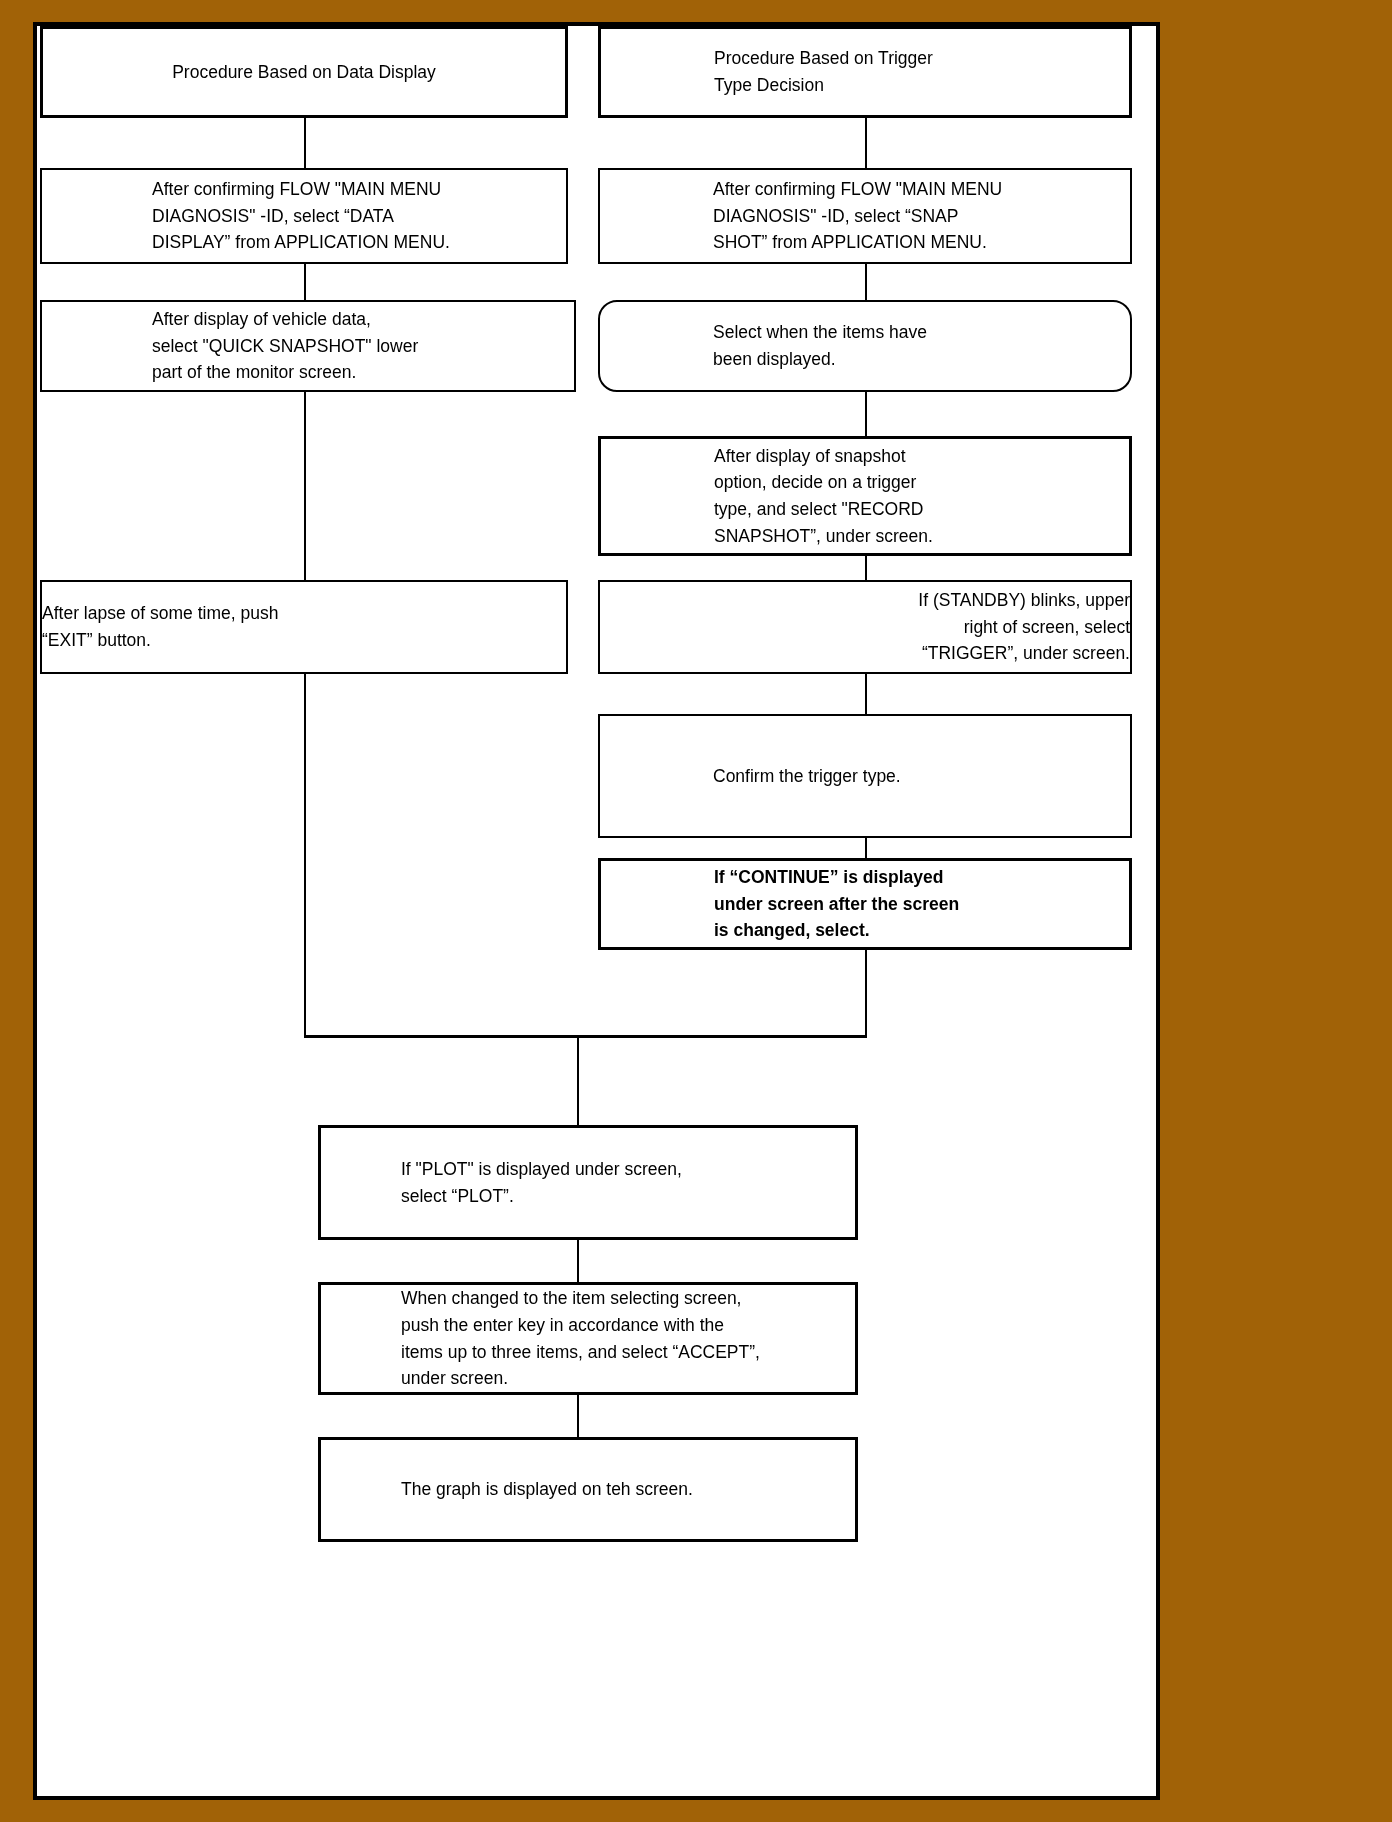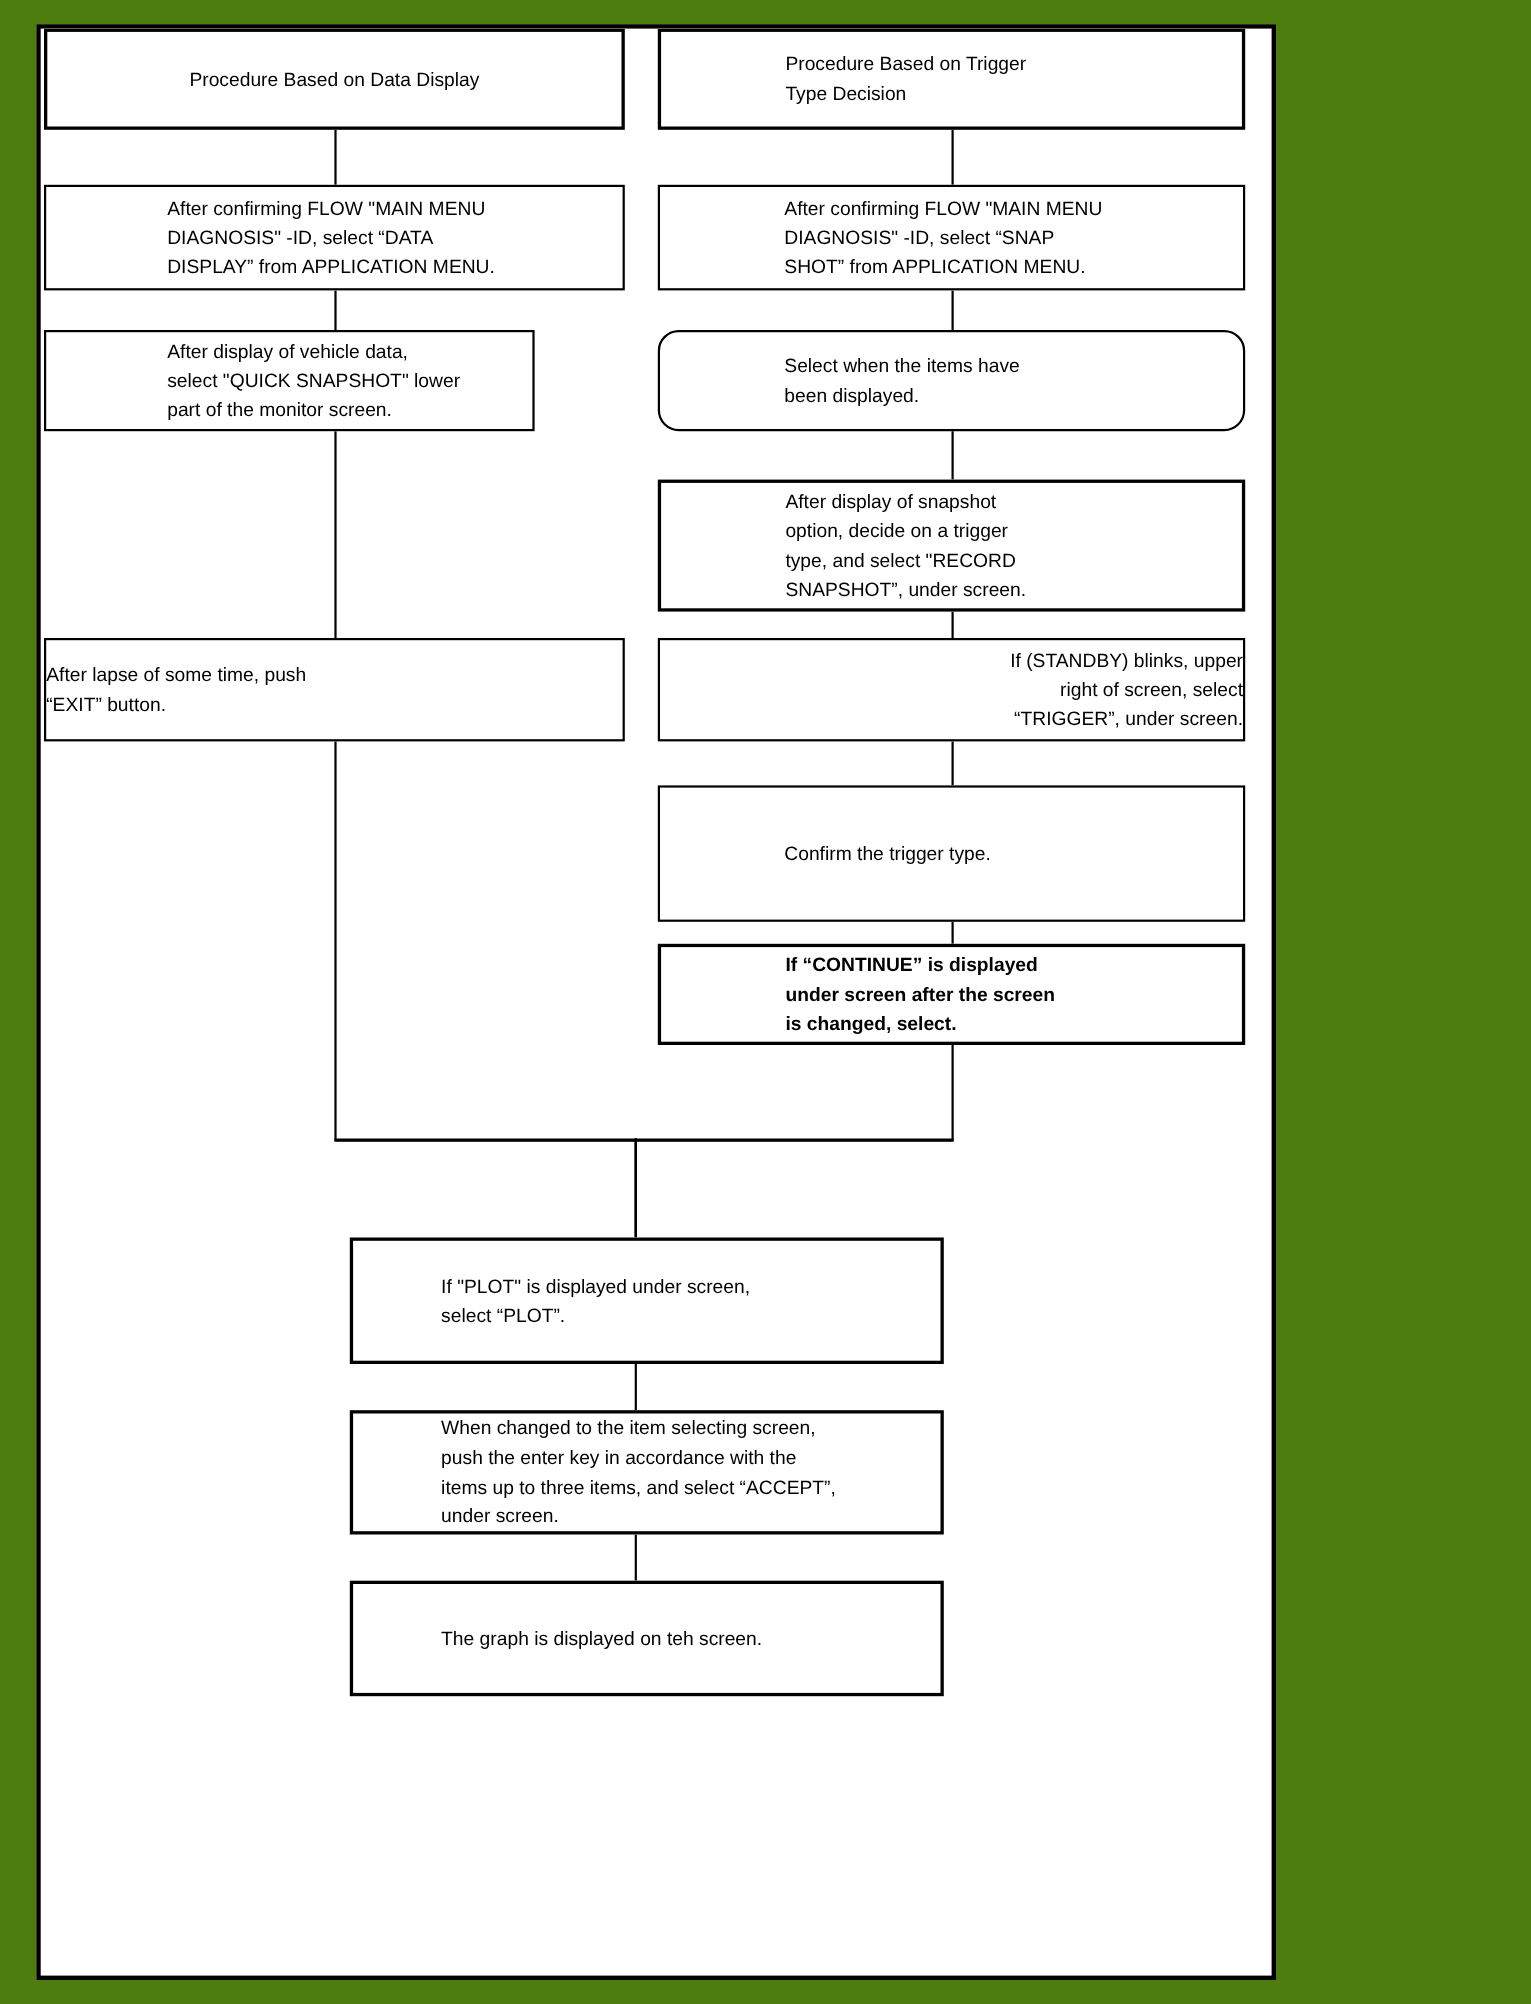--- a/index.html
+++ b/index.html
@@ -5,21 +5,21 @@
 <style>
   html, body {
     margin: 0;
     padding: 0;
     background: #ffffff;
   }
   #page {
     position: relative;
     width: 1392px;
     height: 1822px;
-    background: #4d7c0f;
+    background: #a16207;
     font-family: "Liberation Sans", sans-serif;
     overflow: hidden;
   }
   
   #outer-frame {
     position: absolute;
     left: 33px;
     top: 22px;
     width: 1127px;
     height: 1778px;
@@ -97,21 +97,21 @@
   <div class="node center" style="left:40px; top:26px; width:528px; height:92px; border-width:3px;">
     <div class="txt">Procedure Based on Data Display</div>
   </div>
 
   <div class="node indent" style="left:40px; top:168px; width:528px; height:96px;">
     <div class="txt" style="padding-left:110px;">After confirming FLOW "MAIN MENU
 DIAGNOSIS" -ID, select “DATA
 DISPLAY” from APPLICATION MENU.</div>
   </div>
 
-  <div class="node indent" style="left:40px; top:300px; width:446px; height:92px;justify-content:center;">
+  <div class="node indent" style="left:40px; top:300px; width:536px; height:92px;justify-content:center;">
     <div class="txt" style="padding-left:110px;">After display of vehicle data,
 select "QUICK SNAPSHOT" lower
 part of the monitor screen.</div>
   </div>
 
   <div class="node indent" style="left:40px; top:580px; width:528px; height:94px;">
     <div class="txt" style="">After lapse of some time, push
 “EXIT” button.</div>
   </div>
 

